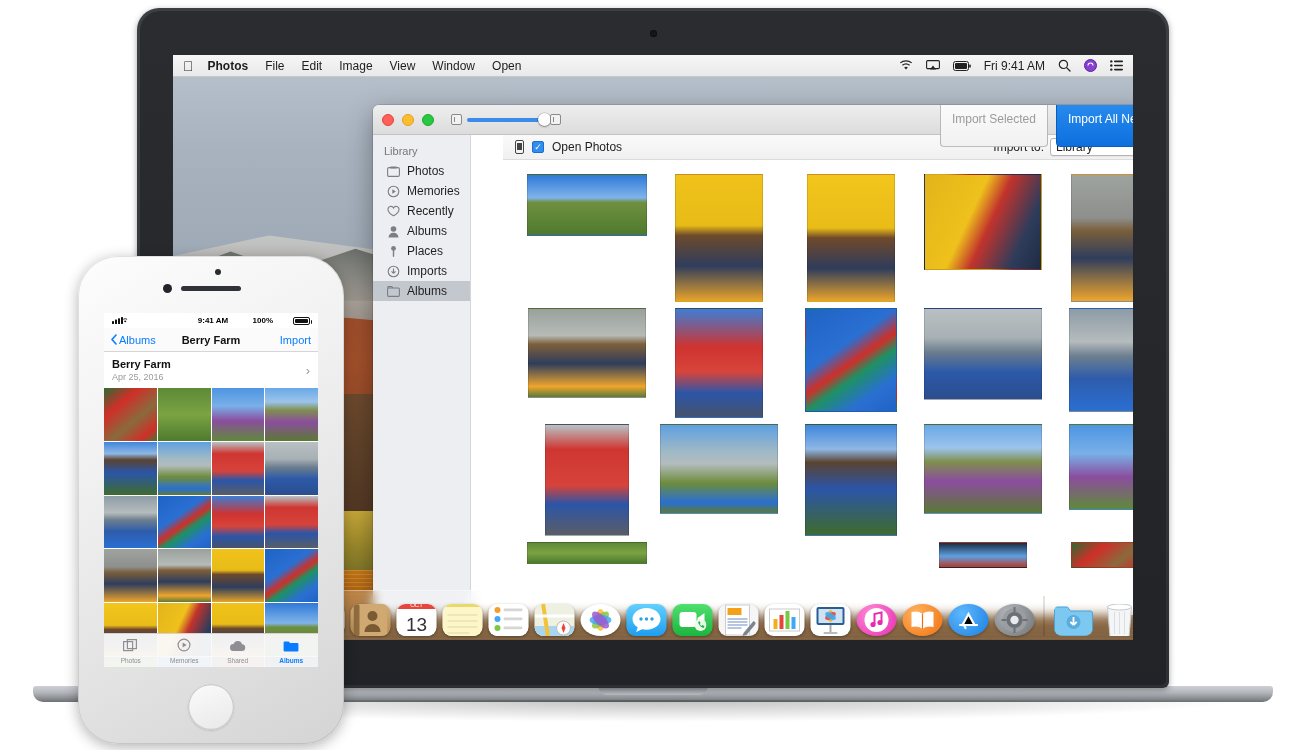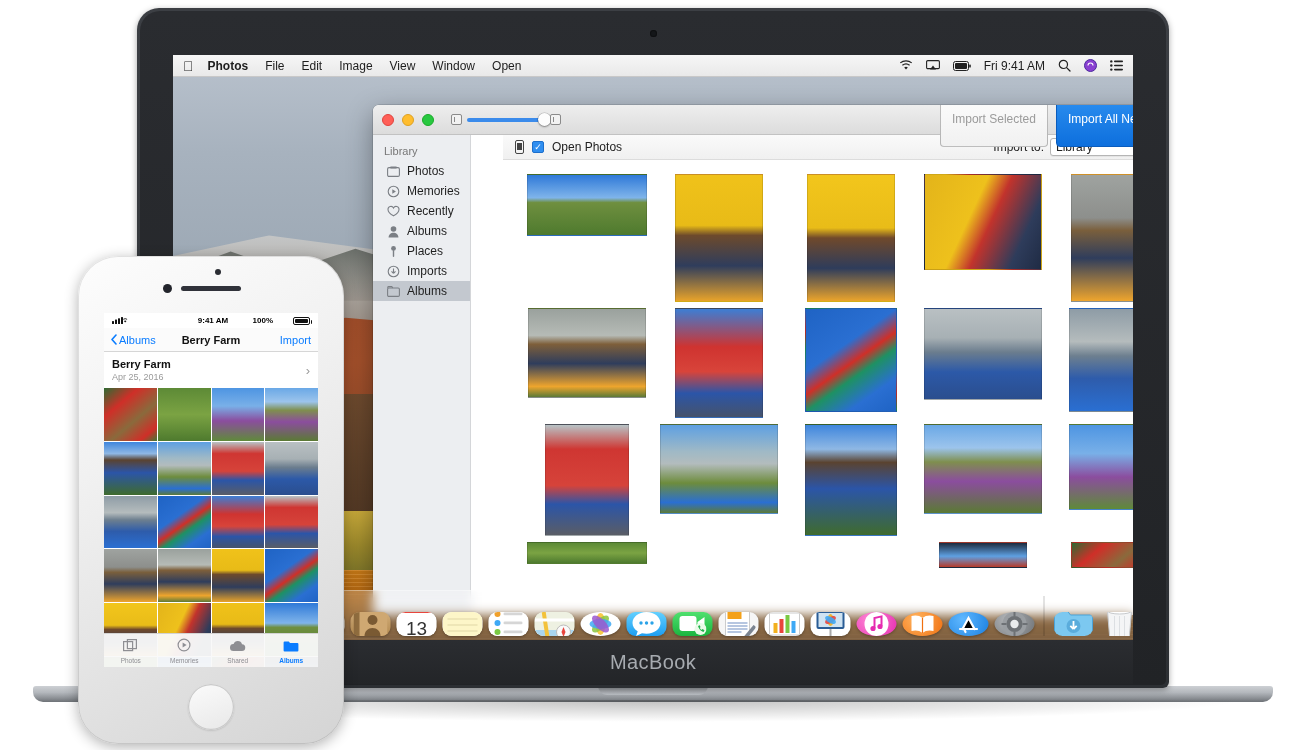--- a/index.html
+++ b/index.html
@@ -202,21 +202,21 @@
   .p-crate   { background:linear-gradient(140deg,#2e6b33 0%,#cf2f28 30%,#8a6a3c 60%,#cf2f28 85%,#3d7a36 100%); }
 
   
   .dock {
     position:absolute; left:50%; transform:translateX(-50%); bottom:0;
     display:flex; align-items:flex-end; gap:6px; padding:5px 9px 4px 9px;
     background:rgba(255,255,255,.22); border-radius:9px 9px 0 0;
     border:.5px solid rgba(255,255,255,.33); border-bottom:none;
     backdrop-filter: blur(6px);
   }
-  .dock-ico { width:40px; height:24px; border-radius:9px; position:relative;
+  .dock-ico { width:40px; height:32px; border-radius:9px; position:relative;
     box-shadow:0 1px 3px rgba(0,0,0,.3); display:flex; align-items:center; justify-content:center;
     font-size:18px; color:#fff; overflow:hidden; }
   .dock-sep { width:1px; height:40px; background:rgba(0,0,0,.22); margin:0 3px; }
   .circ { border-radius:50%; }
 
   
   #iphone { position:absolute; left:78px; top:256px; width:266px; height:488px; }
   .ip-body {
     position:absolute; inset:0; border-radius:40px;
     background:linear-gradient(150deg,#fdfdfd 0%,#f1f1f1 35%,#e2e2e2 70%,#d4d4d4 100%);
@@ -720,23 +720,20 @@
                 <ellipse cx="16" cy="6" rx="12" ry="3" fill="#fff" stroke="#c6c9cc"></ellipse>
                 <g stroke="#dcdfe2">
                   <path d="M11 11v22M16 11v22M21 11v22"></path>
                 </g>
               </svg>
             </div>
           </div>
 
       </div>
 
-      <div class="mb-chin">
-        <span class="mb-logo">MacBook</span>
-      </div>
     </div>
   </div>
 
   <div id="iphone">
     <div class="ip-body"></div>
     <div class="ip-sensor"></div>
     <div class="ip-cam"></div>
     <div class="ip-speaker"></div>
     <div class="ip-home"></div>
 

